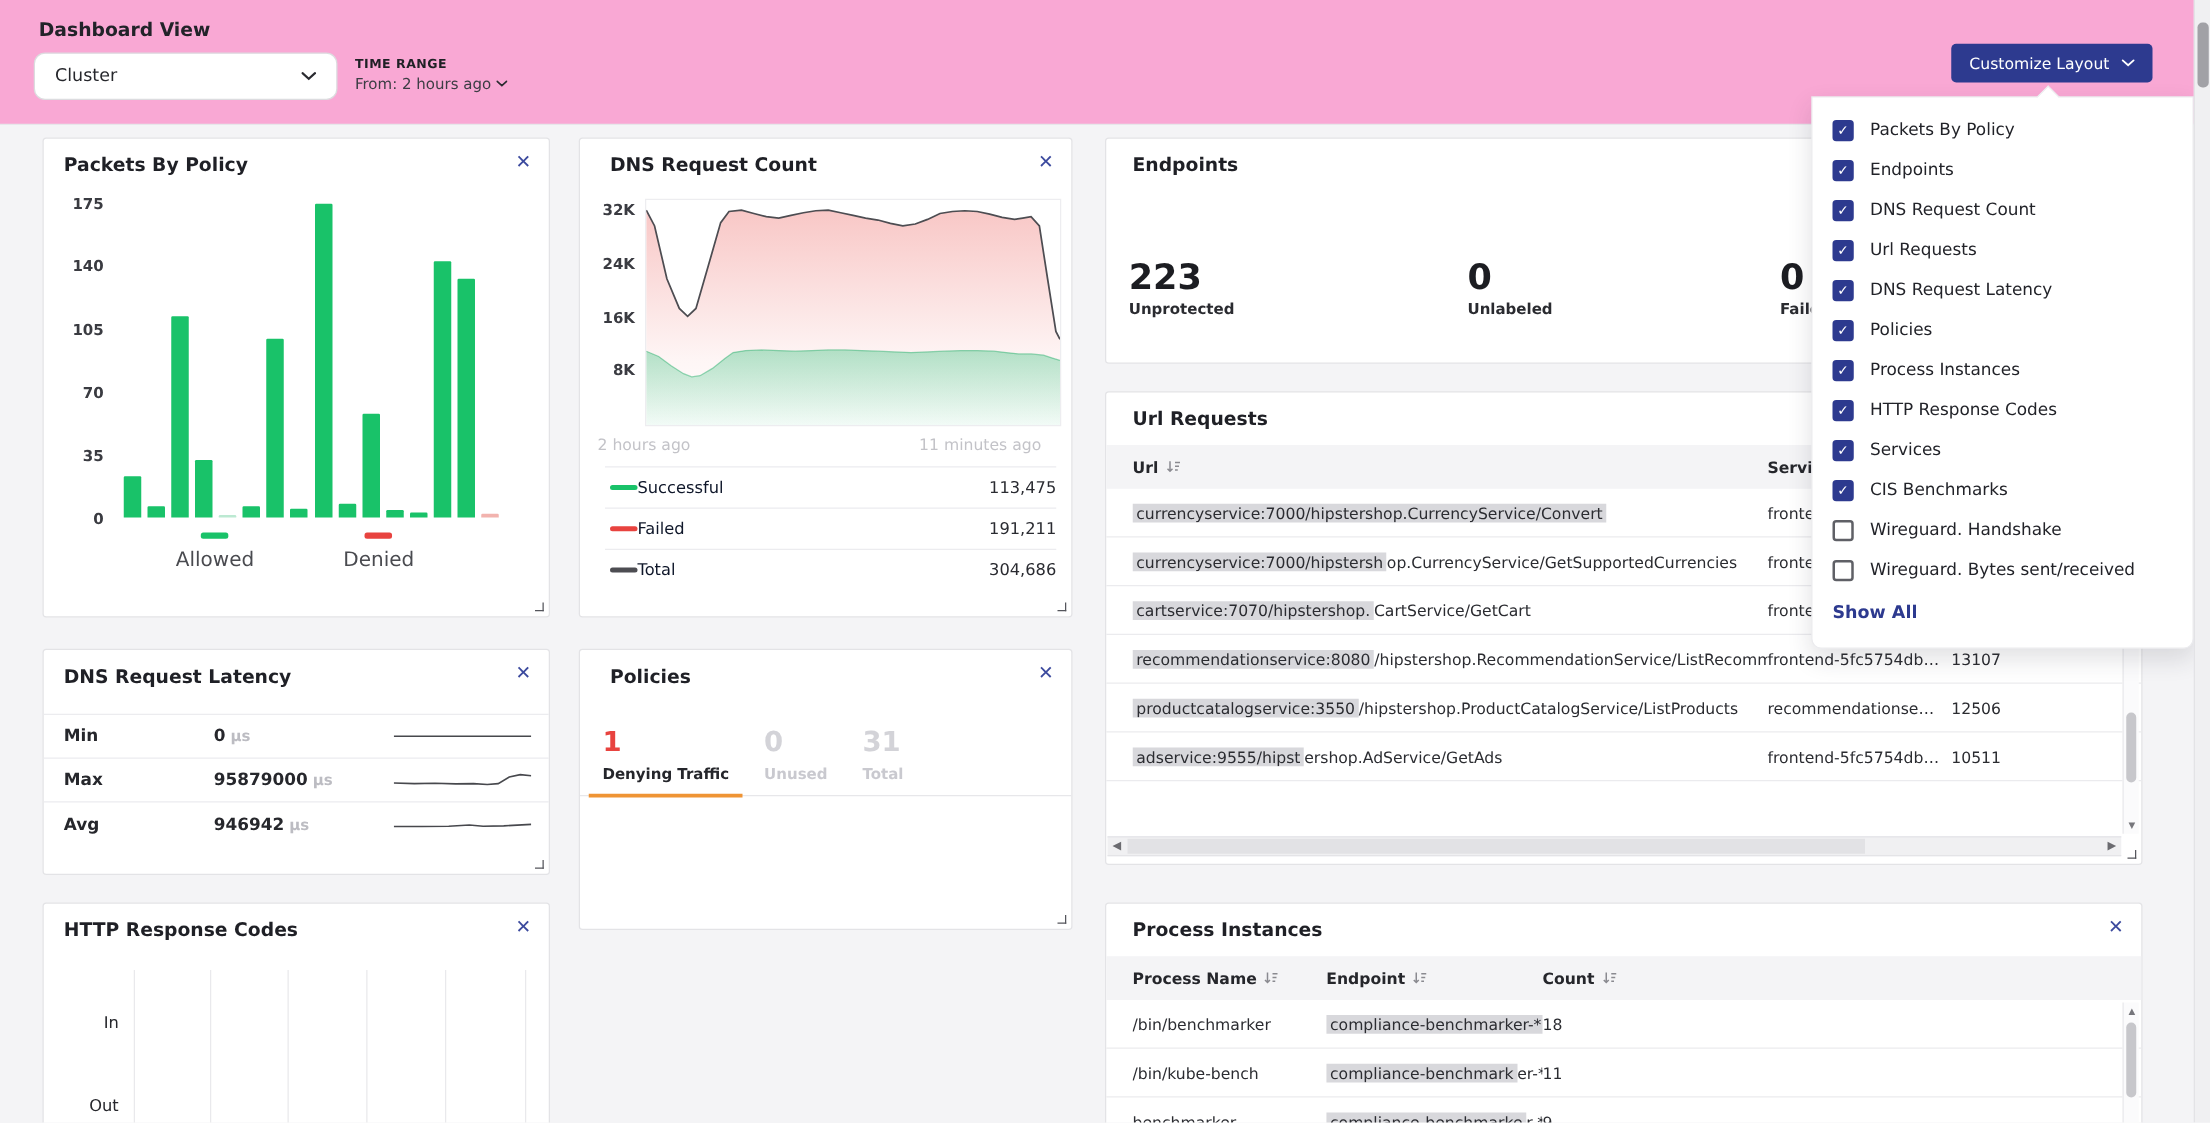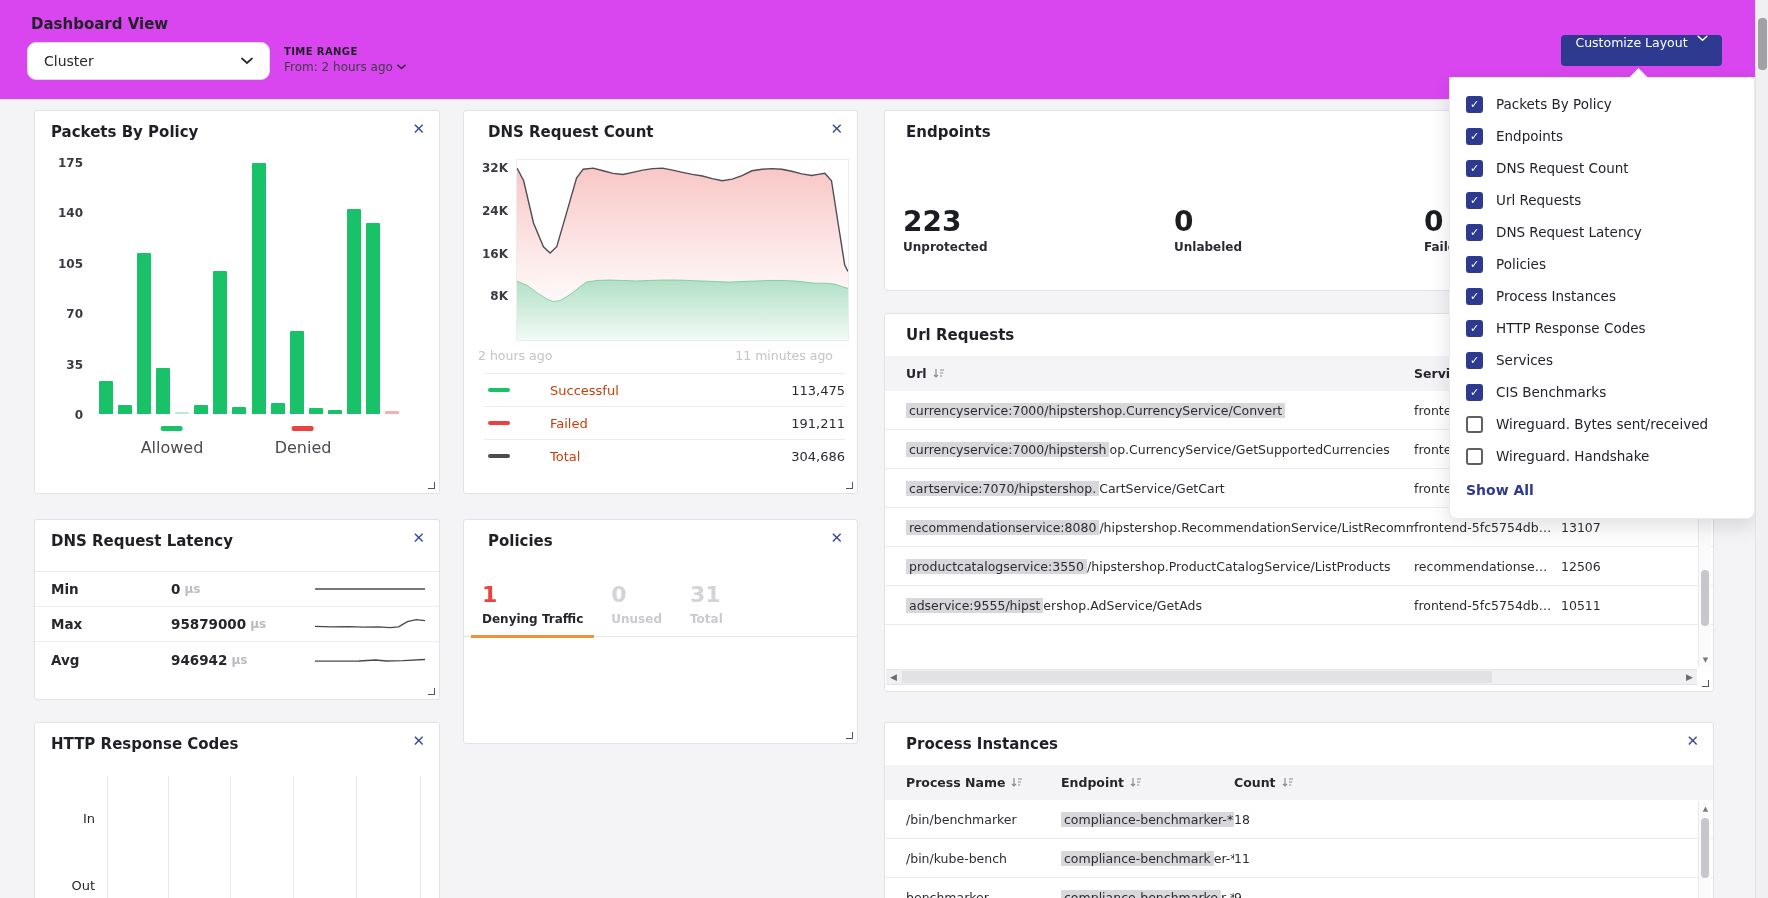--- a/index.html
+++ b/index.html
@@ -1,29 +1,29 @@
 <!DOCTYPE html>
 <html><head>
 <meta charset="utf-8">
 <style>
   * { margin:0; padding:0; box-sizing:border-box; }
   html,body { width:1768px; height:898px; overflow:hidden; }
   body { background:#f4f4f6; font-family:"DejaVu Sans","Liberation Sans",sans-serif; color:#25262b; }
   .screen { position:relative; width:1768px; height:898px; }
 
   
-  .topbar { position:absolute; left:0; top:0; width:1768px; height:100px; background:#d946ef; border-bottom:1px solid #e7e7ea; }
+  .topbar { position:absolute; left:0; top:0; width:1768px; height:100px; background:#f9a8d4; border-bottom:1px solid #e7e7ea; }
   .page-title { position:absolute; left:31px; top:15px; font-size:15px; font-weight:700; color:#222329; }
   .view-select { position:absolute; left:27px; top:42px; width:243px; height:38px; background:#fff; border:1px solid #dcdcdf; border-radius:9px; display:flex; align-items:center; padding:0 16px; cursor:pointer; }
   .view-select .val { font-size:14px; color:#26272c; flex:1; }
   .chev { color:#2a2b30; display:inline-flex; }
   .time-range { position:absolute; left:284px; top:46px; }
   .tr-label { font-size:10px; font-weight:700; letter-spacing:.4px; color:#1f2025; }
   .tr-from { font-size:12px; color:#3c3d44; margin-top:3px; display:flex; align-items:center; gap:4px; cursor:pointer; }
-  .customize-btn { position:absolute; left:1561px; top:35px; width:161px; height:31px; background:#2d3a8f; color:#fff; border:none; border-radius:4px; font-size:12.5px; font-family:inherit; display:flex; align-items:flex-start; justify-content:center; gap:9px; cursor:pointer; }
+  .customize-btn { position:absolute; left:1561px; top:35px; width:161px; height:31px; background:#2d3a8f; color:#fff; border:none; border-radius:4px; font-size:12.5px; font-family:inherit; display:flex; align-items:center; justify-content:center; gap:9px; cursor:pointer; }
 
   
   .page-scrollbar { position:absolute; right:0; top:0; width:13px; height:898px; background:#f0f0f2; border-left:1px solid #e3e3e6; z-index:80; }
   .page-scroll-thumb { position:absolute; left:2px; top:18px; width:9px; height:52px; background:#a1a1a6; border-radius:4px; }
 
   
   .card { position:absolute; background:#fff; border:1px solid #e3e3e6; border-radius:3px; }
   .card-title { position:absolute; left:16px; top:12px; font-size:15px; font-weight:700; color:#1f2026; }
   .close-x { position:absolute; top:11px; right:14px; font-size:15px; color:#3c4a9e; cursor:pointer; line-height:1; }
   .resize-h { position:absolute; right:4px; bottom:4px; width:7px; height:7px; border-right:1.6px solid #55565c; border-bottom:1.6px solid #55565c; cursor:nwse-resize; }
@@ -40,21 +40,21 @@
   .pbp-cat-label { font-size:16px; color:#4a4b50; margin-top:7px; }
 
   
   #card-dnsc { left:463px; top:110px; width:395px; height:384px; }
   .dns-chart { position:absolute; left:52px; top:48px; width:333px; height:182px; border:1px solid #ededf0; }
   .dns-yticks .dns-tick { position:absolute; left:0; width:44px; text-align:right; font-size:12px; font-weight:600; color:#3a3b41; }
   .dns-xlabels { position:absolute; left:14px; top:237px; width:355px; display:flex; justify-content:space-between; font-size:12.5px; color:#c3c3c8; }
   .dns-legend { position:absolute; left:20px; top:262px; width:361px; }
   .dns-lrow { height:33px; border-top:1px solid #ececef; display:flex; align-items:center; }
   .dns-swatch { width:22px; height:4px; border-radius:2px; margin-left:4px; }
-  .dns-lname { font-size:13px; color:#c2410c; margin-left:40px; flex:1; }
+  .dns-lname { font-size:13px; color:#0f172a; flex:1; }
   .dns-lval { font-size:13px; color:#2a2b31; }
 
   
   #card-endp { left:884px; top:110px; width:830px; height:181px; }
   .endp-stats { position:absolute; left:0; top:76px; width:100%; height:70px;margin-top:20px; }
   .endp-stat { position:absolute; }
   .endp-num { font-size:28px; font-weight:800; color:#1c1d22; line-height:1.1; }
   .endp-lbl { font-size:12px; font-weight:700; color:#2a2b30; margin-top:2px; }
 
   
@@ -518,25 +518,25 @@
         <div class="dd-item">
           <span class="cb checked">✓</span>
           <span class="dd-label">Services</span>
         </div>
         <div class="dd-item">
           <span class="cb checked">✓</span>
           <span class="dd-label">CIS Benchmarks</span>
         </div>
         <div class="dd-item">
           <span class="cb"></span>
+          <span class="dd-label">Wireguard. Handshake</span>
+        </div>
+        <div class="dd-item">
+          <span class="cb"></span>
           <span class="dd-label">Wireguard. Bytes sent/received</span>
-        </div>
-        <div class="dd-item">
-          <span class="cb"></span>
-          <span class="dd-label">Wireguard. Handshake</span>
         </div>
       </div>
     <div class="dd-showall">Show All</div>
   </div>
 
   <div class="page-scrollbar">
     <div class="page-scroll-thumb"></div>
   </div>
 
 </div>

